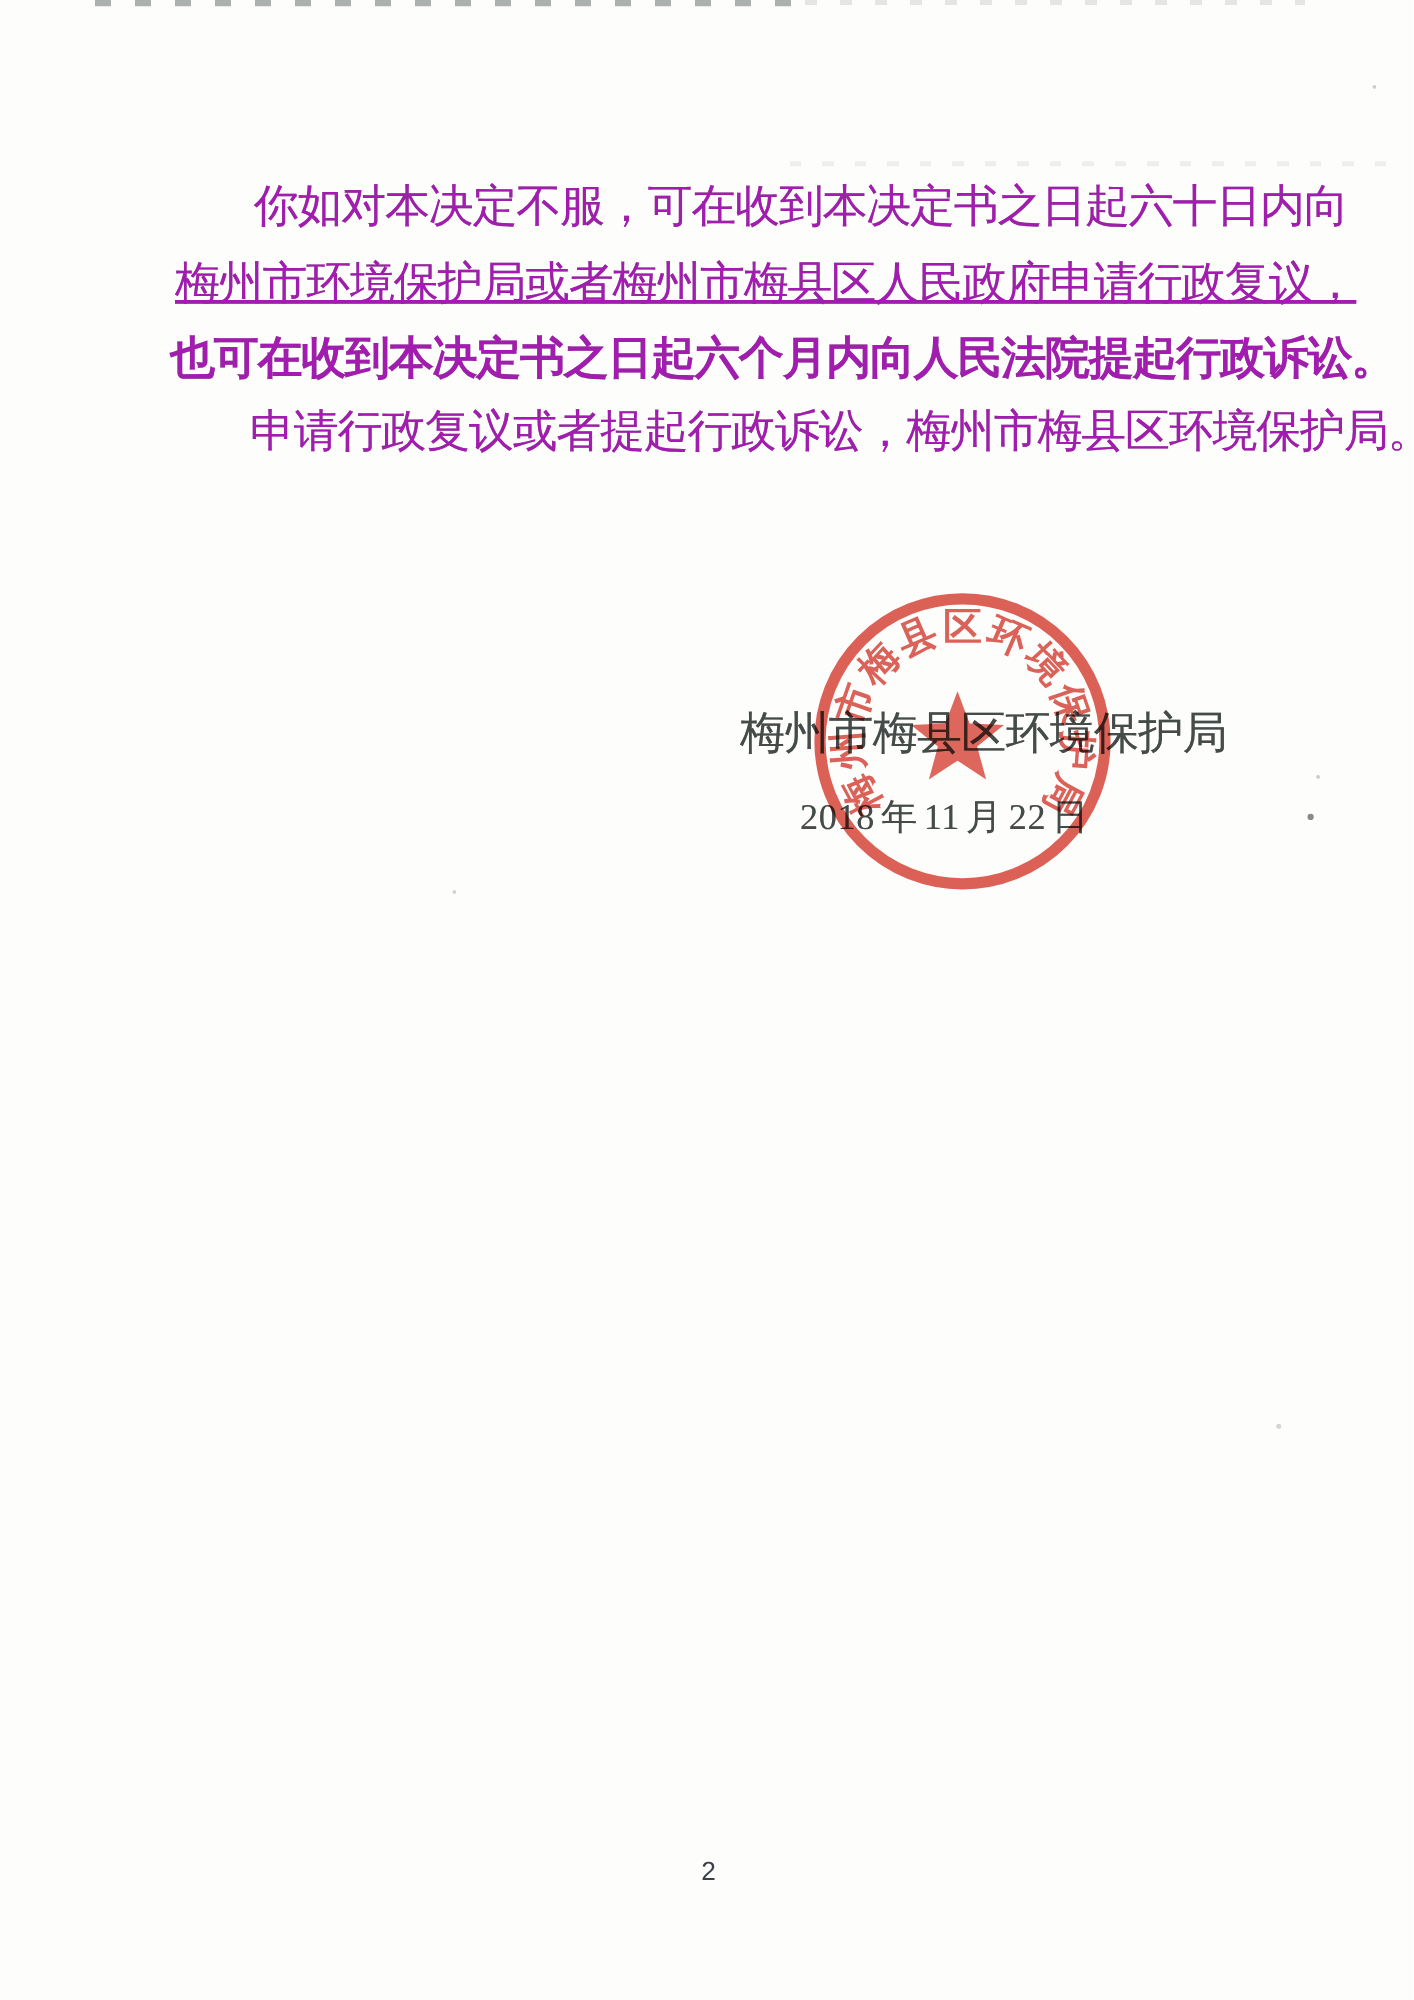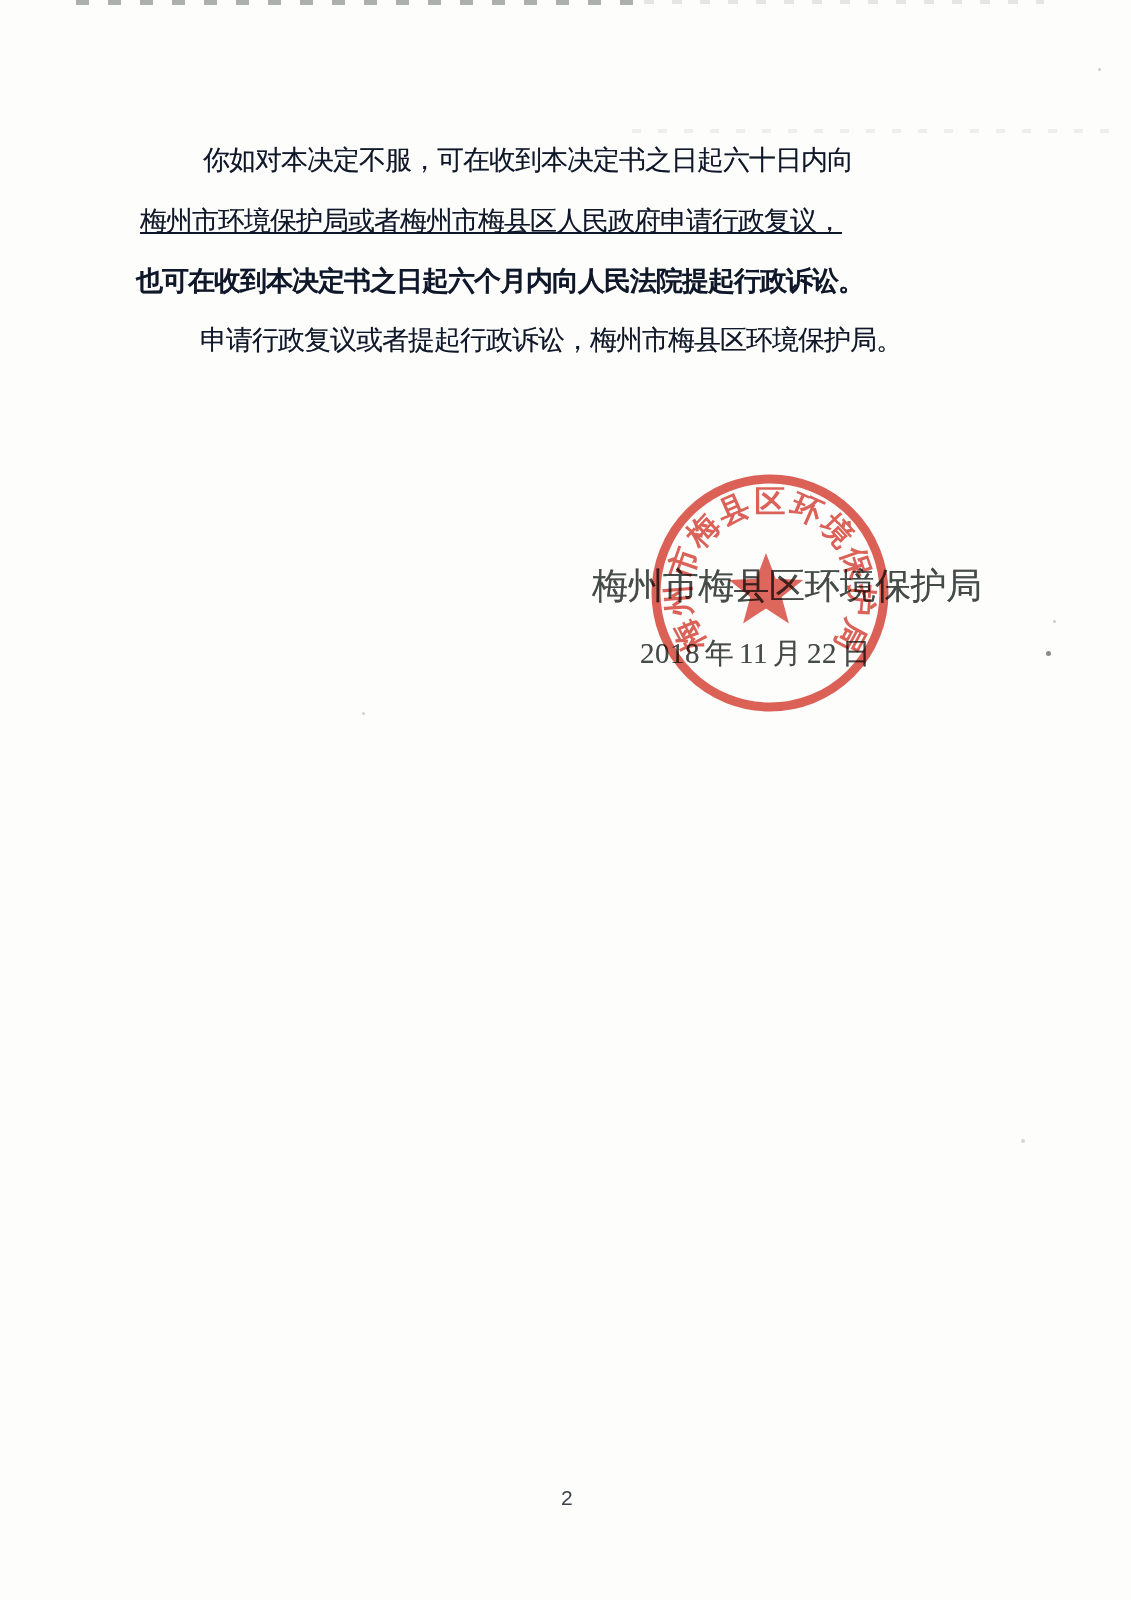--- a/index.html
+++ b/index.html
@@ -28,22 +28,22 @@
       rgba(104,114,111,0.6) 0 10px, rgba(104,114,111,0) 10px 28px);
   }
   .artifact-mid {
     position: absolute; left: 632px; top: 129px; width: 482px; height: 4px;
     opacity: 0.14;
     background: repeating-linear-gradient(90deg,
       rgba(90,100,98,0.7) 0 9px, rgba(90,100,98,0) 9px 26px);
   }
   .body-line {
     position: absolute;
-    font-size: 27px; letter-spacing: -1px; line-height: 1.06;
-    color: #0f172a; white-space: nowrap;
+    font-size: 36px; letter-spacing: -1px; line-height: 1.06;
+    color: #a21caf; white-space: nowrap;
     text-shadow: 0 0 0.4px rgba(70,76,73,0.55);
   }
   #line-1 { left: 203px; top: 146px; }
   #line-2 { left: 140px; top: 207px; text-decoration: underline; }
   #line-3 { left: 136px; top: 267px; font-weight: bold; }
   #line-4 { left: 200px; top: 326px; }
   .signature {
     position: absolute; left: 592px; top: 568px;
     font-size: 36px; letter-spacing: -0.6px; line-height: 1.05;
     color: #454b48; white-space: nowrap;

